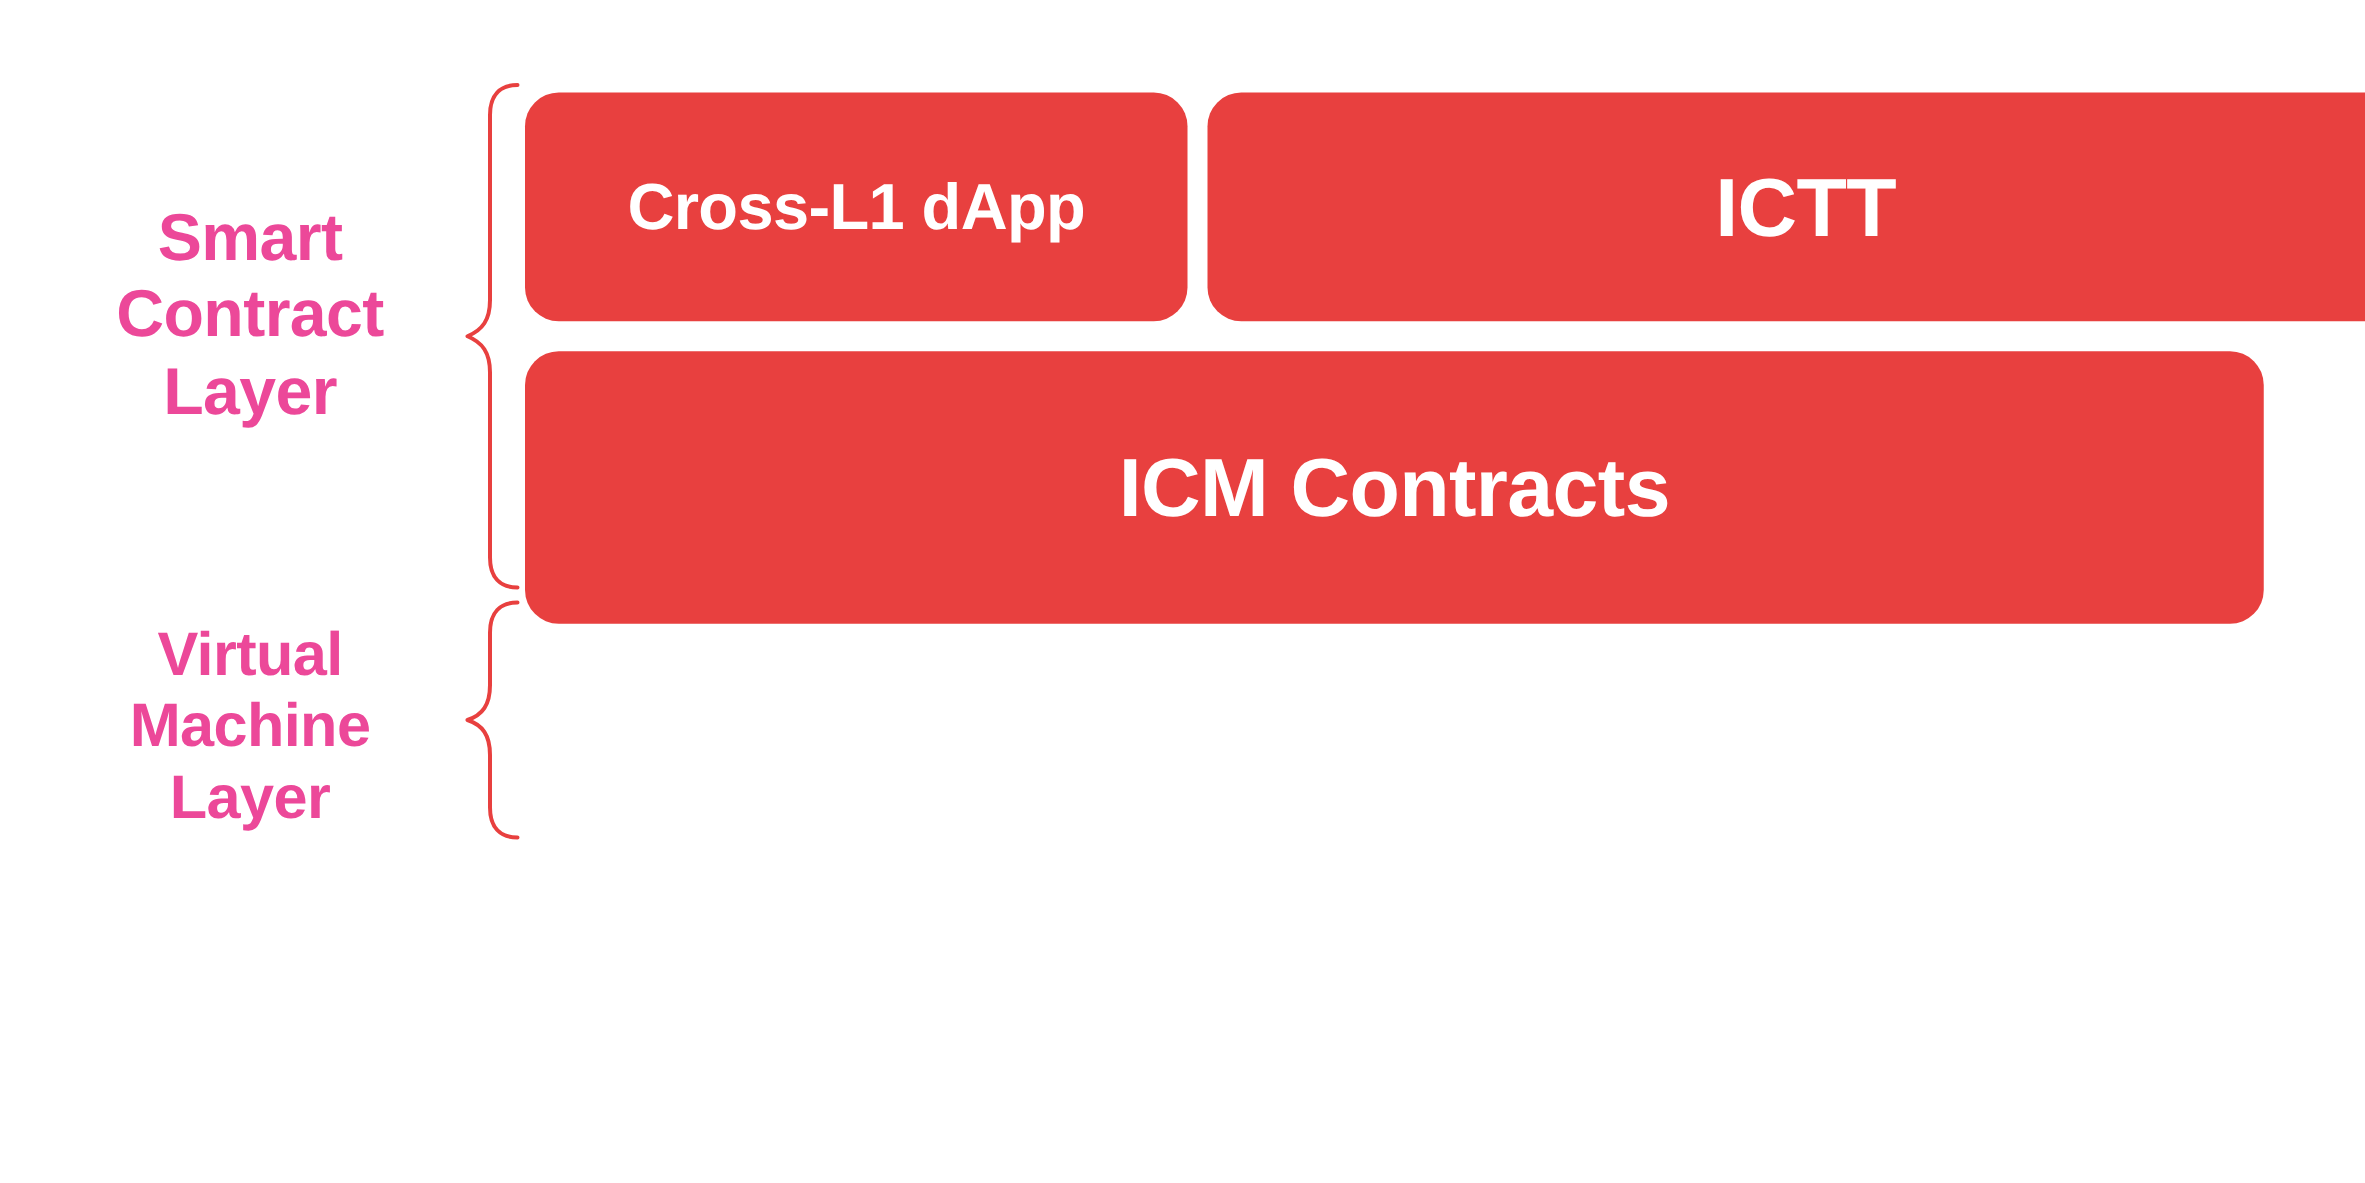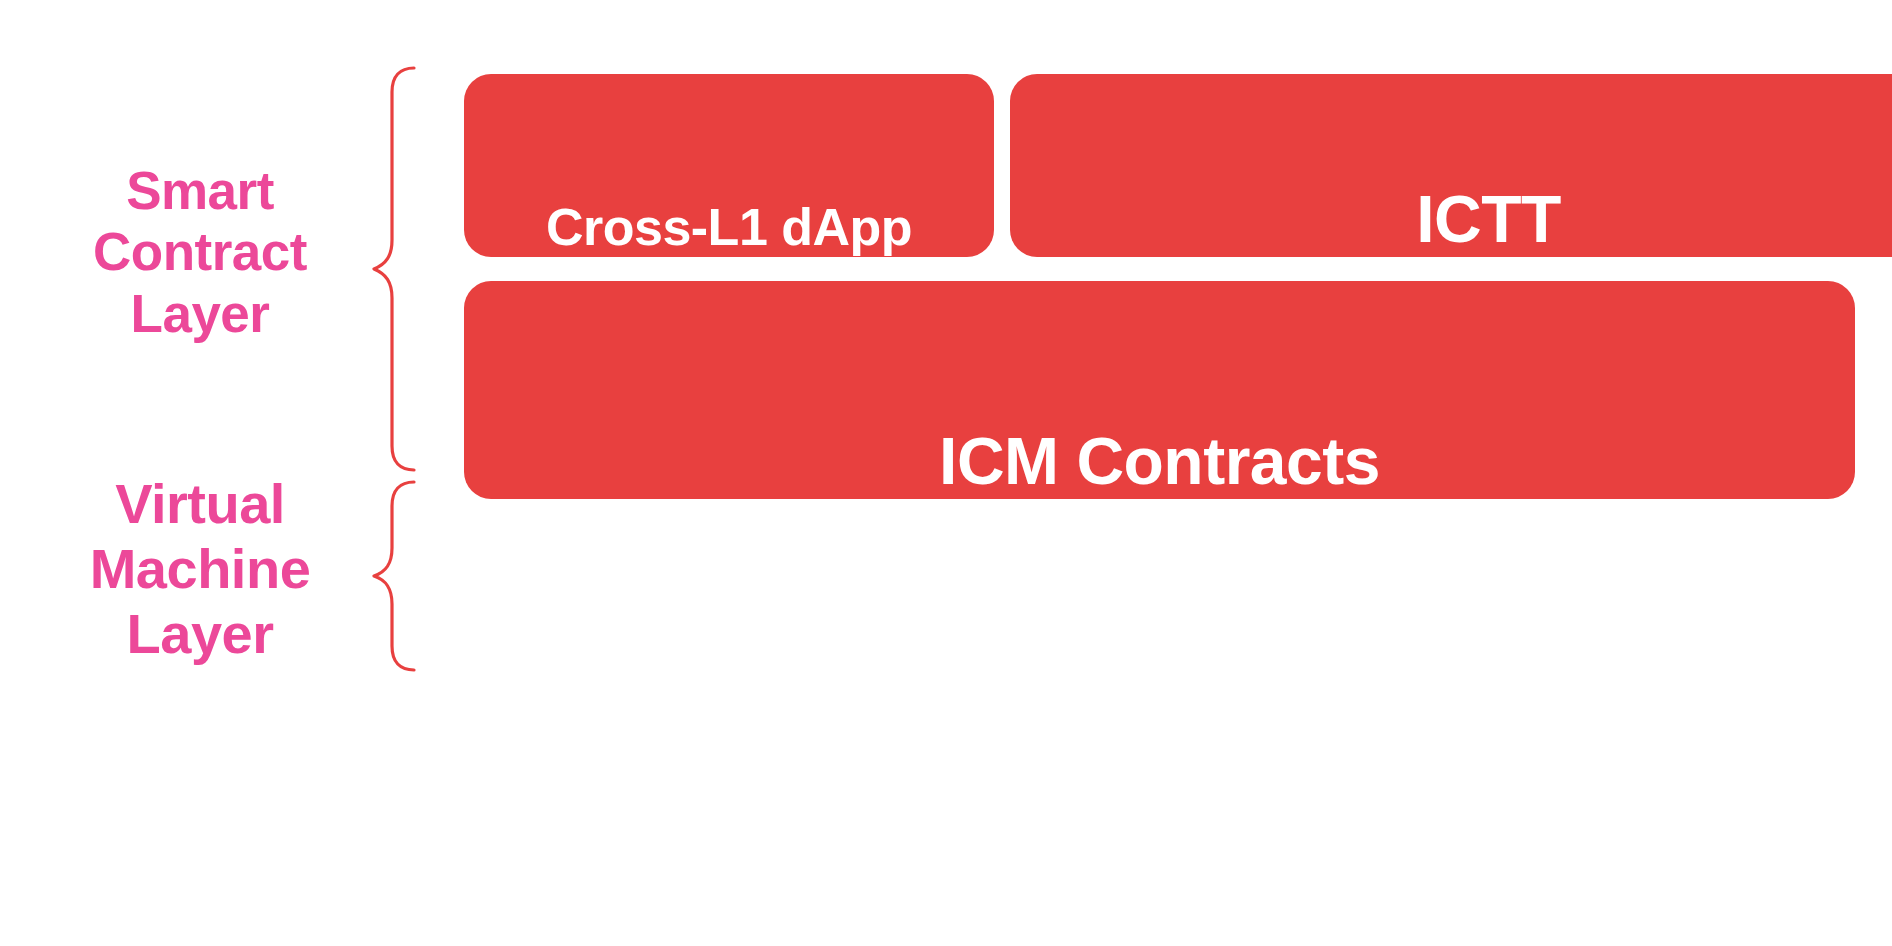--- a/index.html
+++ b/index.html
@@ -31,23 +31,23 @@
     -webkit-font-smoothing: antialiased;
   }
   #label-smart-contract {
     left: 40px;
     top: 160px;
     width: 320px;
     font-size: 53px;
   }
   #label-virtual-machine {
     left: 40px;
-    top: 472px;
+    top: 496px;
     width: 320px;
-    font-size: 56px;
+    font-size: 49px;
   }
 
   
   .brace {
     position: absolute;
     pointer-events: none;
   }
   #brace-smart-contract {
     left: 370px;
     top: 64px;
@@ -60,24 +60,23 @@
     width: 50px;
     height: 196px;
   }
 
   
   .box {
     position: absolute;
     background: #e8403f;
     border-radius: 27px;
     display: flex;
-    align-items: flex-end;
+    align-items: center;
     justify-content: center;
     box-sizing: border-box;
-    margin-left: 44px;
   }
   .box-label {
     color: #ffffff;
     font-weight: 700;
     letter-spacing: -0.5px;
     text-align: center;
     -webkit-font-smoothing: antialiased;
   }
 
   #box-cross-l1-dapp {

